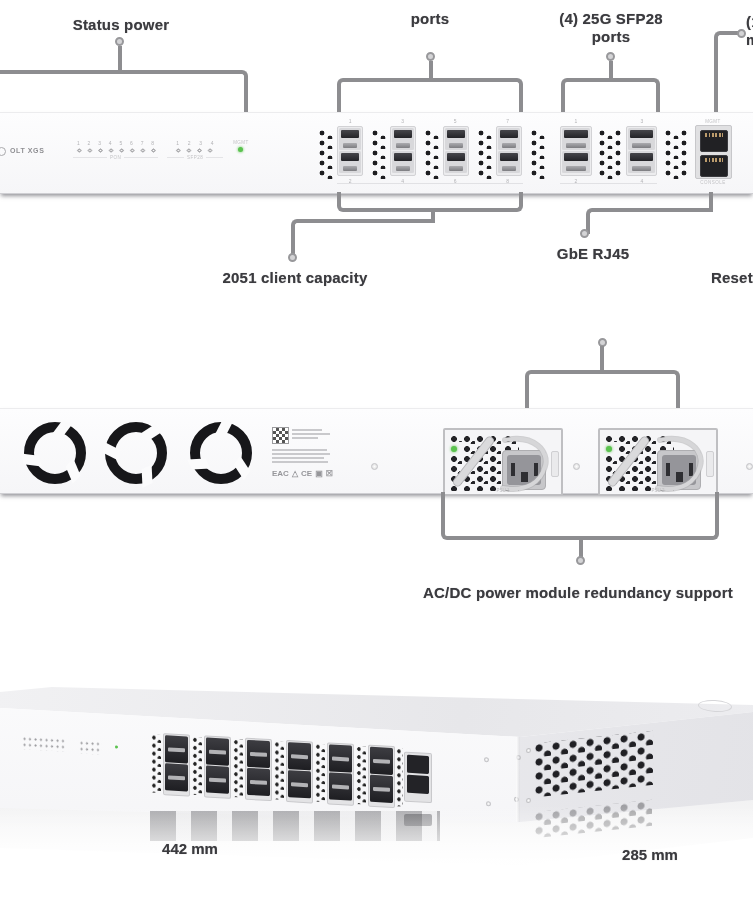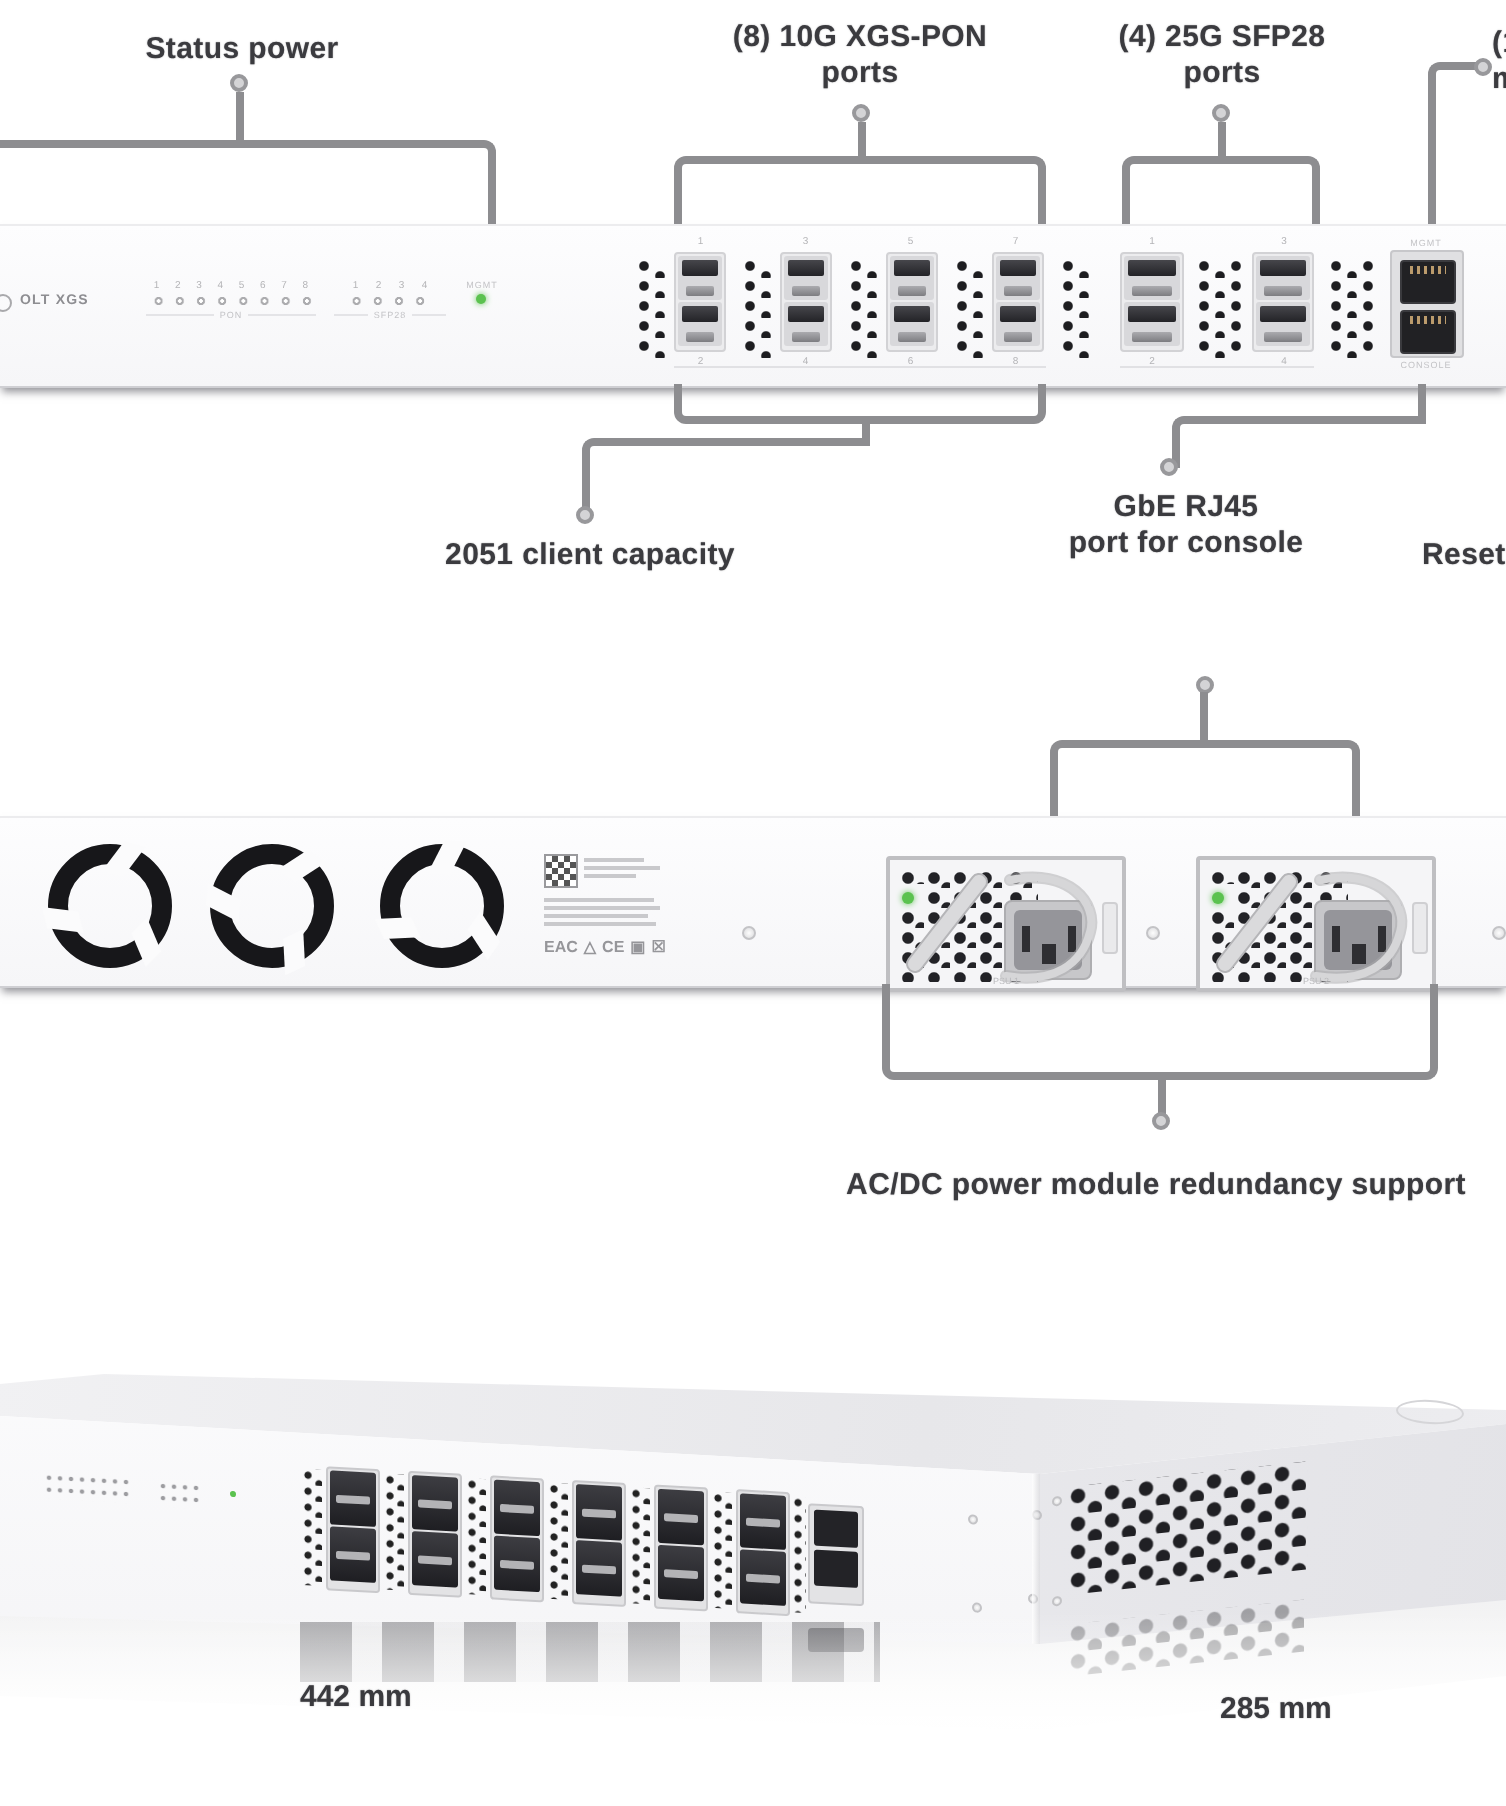--- a/index.html
+++ b/index.html
@@ -87,21 +87,21 @@
   .c3{height:27px;margin:1px;background:linear-gradient(#3d3d42,#1e1e22);border-radius:1.5px;position:relative;}
   .c3::after{content:"";position:absolute;left:3px;right:3px;top:12px;height:4px;background:#b3b3b6;border-radius:1px;}
   .vent3d{position:absolute;width:10px;height:58px;
     background-image:radial-gradient(circle at 3px 3px,#222 1.6px,transparent 2px),
                      radial-gradient(circle at 8.5px 7px,#222 1.6px,transparent 2px);
     background-size:11px 8px;}
   .hexvent{position:absolute;
     background-image:radial-gradient(circle at 5px 5px,#202024 3.2px,transparent 3.9px),
                      radial-gradient(circle at 13.5px 12px,#202024 3.2px,transparent 3.9px);
     background-size:17px 14px;}
-  .dim{position:absolute;color:#3a3a3e;font-size:15px;font-weight:600;z-index:6;
+  .dim{position:absolute;color:#3a3a3e;font-size:15px;font-weight:600;text-align:center;z-index:6;
        text-shadow:0 0 .7px rgba(58,58,62,.5);}
 </style>
 </head>
 <body>
 
 <div class="stage">
 
   <div class="dev" style="top:112px;height:80px;">
 
     <div class="abs" style="left:-3px;top:34px;width:9px;height:9px;border:1.5px solid #a9a9ac;border-radius:50%;box-sizing:border-box;"></div>
@@ -275,21 +275,20 @@
     <div class="ptab" style="right:2px;top:21px;"></div>
     <div class="plabel">PSU 2</div>
   </div>
 
   <div class="lbl" style="left:21px;top:16px;width:200px;">Status power</div>
   <div class="cdot" style="left:115px;top:37px;"></div>
   <div class="cline" style="left:118px;top:46px;width:4px;height:26px;"></div>
   <div class="brk brk-tr" style="left:-8px;top:70px;width:256px;height:42px;"></div>
 
   <div class="lbl" style="left:330px;top:10px;width:200px;">
-    <div>(8) 10G XGS-PON</div>
       <div>ports</div>
   </div>
   <div class="cdot" style="left:426px;top:52px;"></div>
   <div class="cline" style="left:429px;top:61px;width:4px;height:19px;"></div>
   <div class="brk brk-top" style="left:337px;top:78px;width:186px;height:34px;"></div>
 
   <div class="lbl" style="left:511px;top:10px;width:200px;">
     <div>(4) 25G SFP28</div>
       <div>ports</div>
   </div>
@@ -308,21 +307,20 @@
   <div class="cline" style="left:431px;top:210px;width:4px;height:12px;"></div>
   <div class="brk brk-tl" style="left:291px;top:219px;width:144px;height:36px;"></div>
   <div class="cdot" style="left:288px;top:253px;"></div>
   <div class="lbl" style="left:145px;top:269px;width:300px;">2051 client capacity</div>
 
   <div class="cline" style="left:709px;top:192px;width:4px;height:20px;"></div>
   <div class="brk brk-tl" style="left:586px;top:208px;width:127px;height:26px;"></div>
   <div class="cdot" style="left:580px;top:229px;"></div>
   <div class="lbl" style="left:493px;top:245px;width:200px;">
     <div>GbE RJ45</div>
-      <div>port for console</div>
   </div>
 
   <div class="lbl lbl-clip" style="left:711px;top:269px;">Reset button</div>
 
   <div class="cdot" style="left:598px;top:338px;"></div>
   <div class="cline" style="left:600px;top:346px;width:4px;height:26px;"></div>
   <div class="brk brk-top" style="left:525px;top:370px;width:155px;height:38px;"></div>
 
   <div class="brk brk-bottom" style="left:441px;top:492px;width:278px;height:48px;"></div>
   <div class="cline" style="left:579px;top:540px;width:4px;height:18px;"></div>

